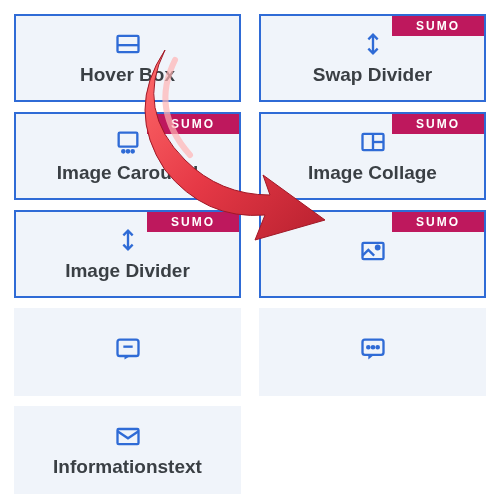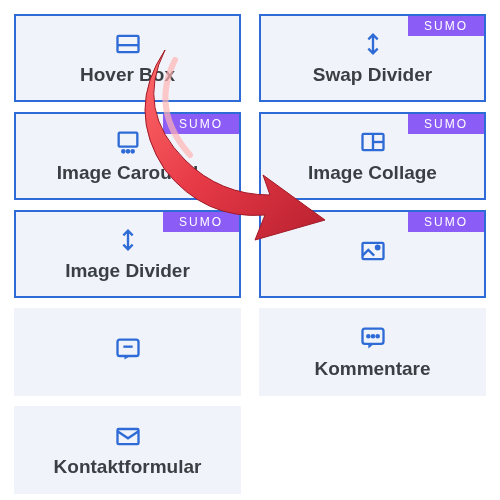--- a/index.html
+++ b/index.html
@@ -46,26 +46,26 @@
     }
     .tile .label {
       color: #3a3f44;
       font-size: 19px;
       font-weight: 600;
     }
     .badge {
       position: absolute;
       top: 0;
       right: 0;
-      background: #8b5cf6;
+      background: #be185d;
       color: #fff;
       font-size: 12px;
-      font-weight: 400;
+      font-weight: 700;
       letter-spacing: 2px;
-      padding: 3px 16px;
+      padding: 3px 24px;
     }
     .arrow-overlay {
       position: absolute;
       top: 30px;
       left: 125px;
       width: 220px;
       height: 220px;
       pointer-events: none;
       z-index: 10;
     }
@@ -159,31 +159,30 @@
   <div class="tile">
     <span class="icon">
       <svg viewBox="0 0 24 24">
           <rect x="3" y="4" width="18" height="13" rx="2"></rect>
           <polyline points="8,17 8,21 13,17" fill="#2f6bd6" stroke="none"></polyline>
           <circle cx="8" cy="10.5" r="1" fill="#2f6bd6"></circle>
           <circle cx="12" cy="10.5" r="1" fill="#2f6bd6"></circle>
           <circle cx="16" cy="10.5" r="1" fill="#2f6bd6"></circle>
         </svg>
     </span>
-    <span class="label">Kommentare</span>
   </div>
 
   <div class="tile">
     <span class="icon">
       <svg viewBox="0 0 24 24">
           <rect x="3" y="6" width="18" height="13" rx="1"></rect>
           <polyline points="3,8 12,14 21,8"></polyline>
         </svg>
     </span>
-    <span class="label">Kontaktformular</span>
+    <span class="label">Informationstext</span>
   </div>
 
 </div>
 
 <svg class="arrow-overlay" viewBox="0 0 220 220">
   <defs>
     <linearGradient id="arrowGrad" x1="0%" y1="0%" x2="100%" y2="100%">
       <stop offset="0%" stop-color="#ff6b6b"></stop>
       <stop offset="50%" stop-color="#e63946"></stop>
       <stop offset="100%" stop-color="#b8202f"></stop>

